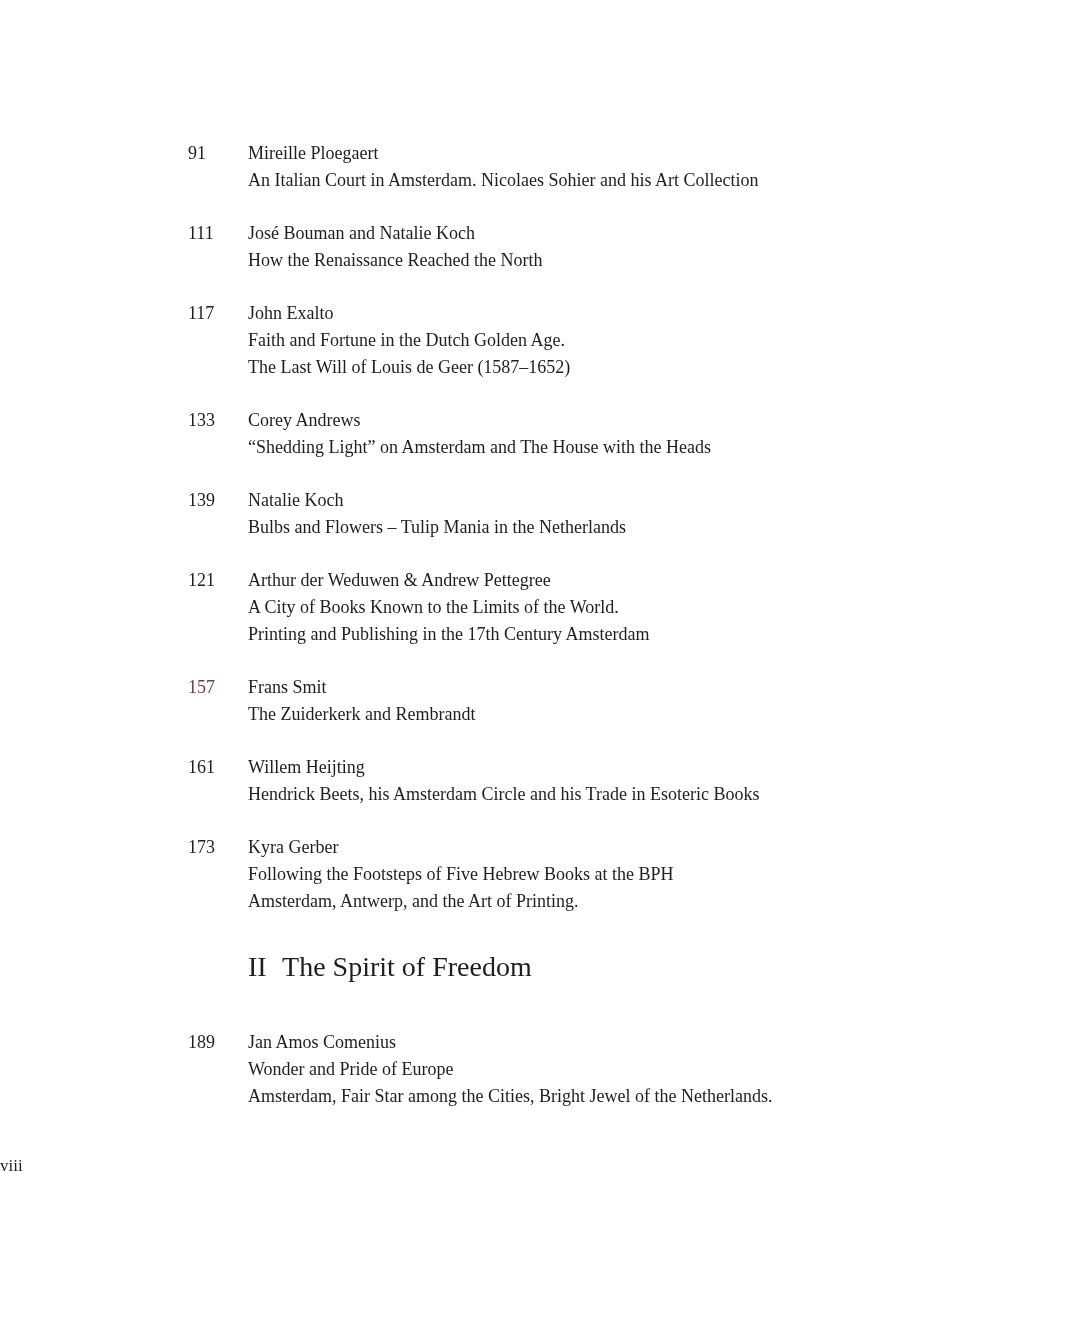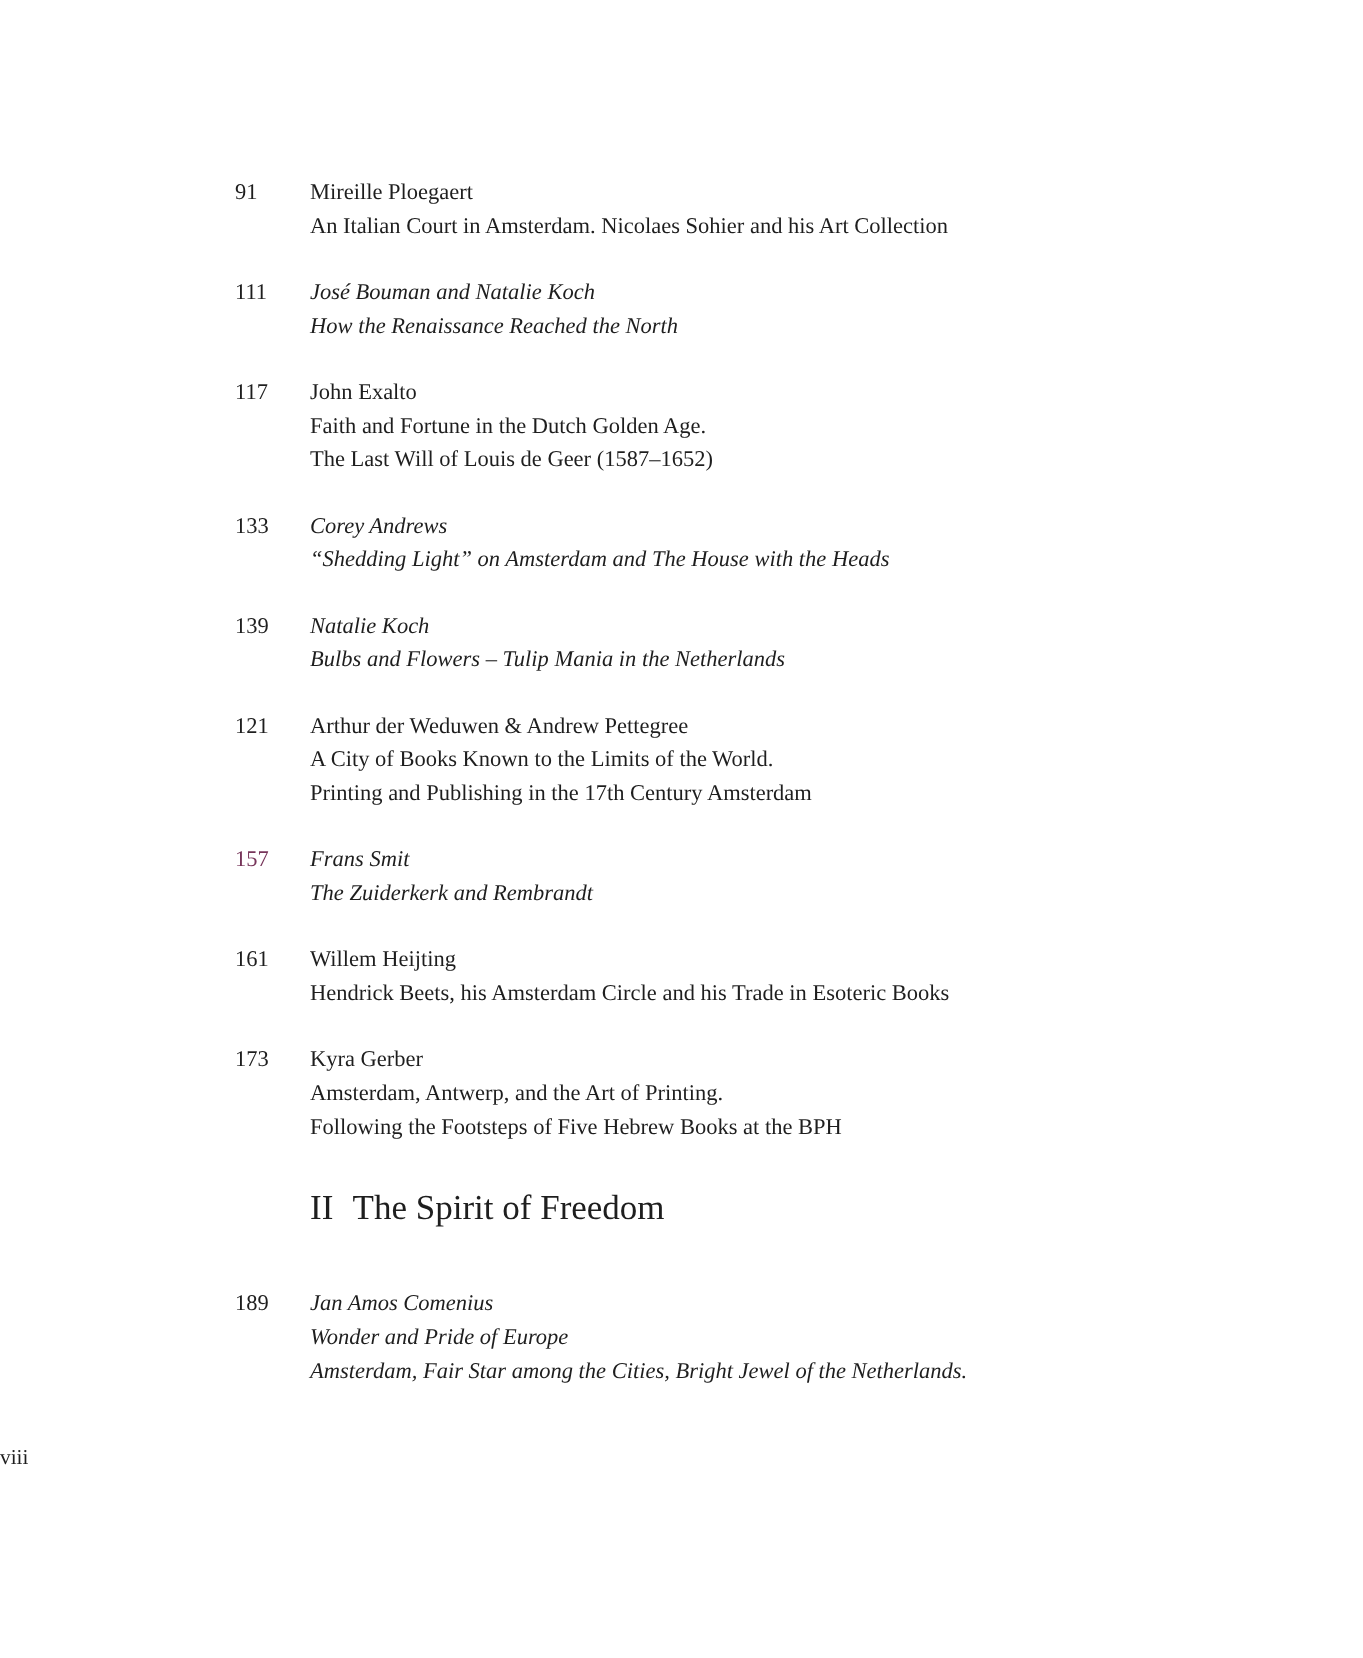--- a/index.html
+++ b/index.html
@@ -40,21 +40,20 @@
     color: #1e1e1e;
   }
   .pagenum.accent {
     color: #77355a;
   }
   .entry-body {
     font-size: 18px;
     line-height: 27px;
   }
   .entry.italic .entry-body {
-    font-style: italic;
   }
   .author, .title-line {
     white-space: nowrap;
   }
   .section-heading {
     font-weight: normal;
     font-size: 28px;
     line-height: 36px;
     margin: 34px 0 44px 60px;
     color: #1e1e1e;
@@ -142,22 +141,22 @@
       <div class="entry-body">
         <div class="author">Willem Heijting</div>
         <div class="title-line">Hendrick Beets, his Amsterdam Circle and his Trade in Esoteric Books</div>
       </div>
     </div>
 
     <div class="entry">
       <span class="pagenum">173</span>
       <div class="entry-body">
         <div class="author">Kyra Gerber</div>
+        <div class="title-line">Following the Footsteps of Five Hebrew Books at the BPH</div>
         <div class="title-line">Amsterdam, Antwerp, and the Art of Printing.</div>
-        <div class="title-line">Following the Footsteps of Five Hebrew Books at the BPH</div>
       </div>
     </div>
 
     <h2 class="section-heading">
       <span class="numeral">II</span><span class="section-title">The Spirit of Freedom</span>
     </h2>
 
     <div class="entry italic">
       <span class="pagenum">189</span>
       <div class="entry-body">

